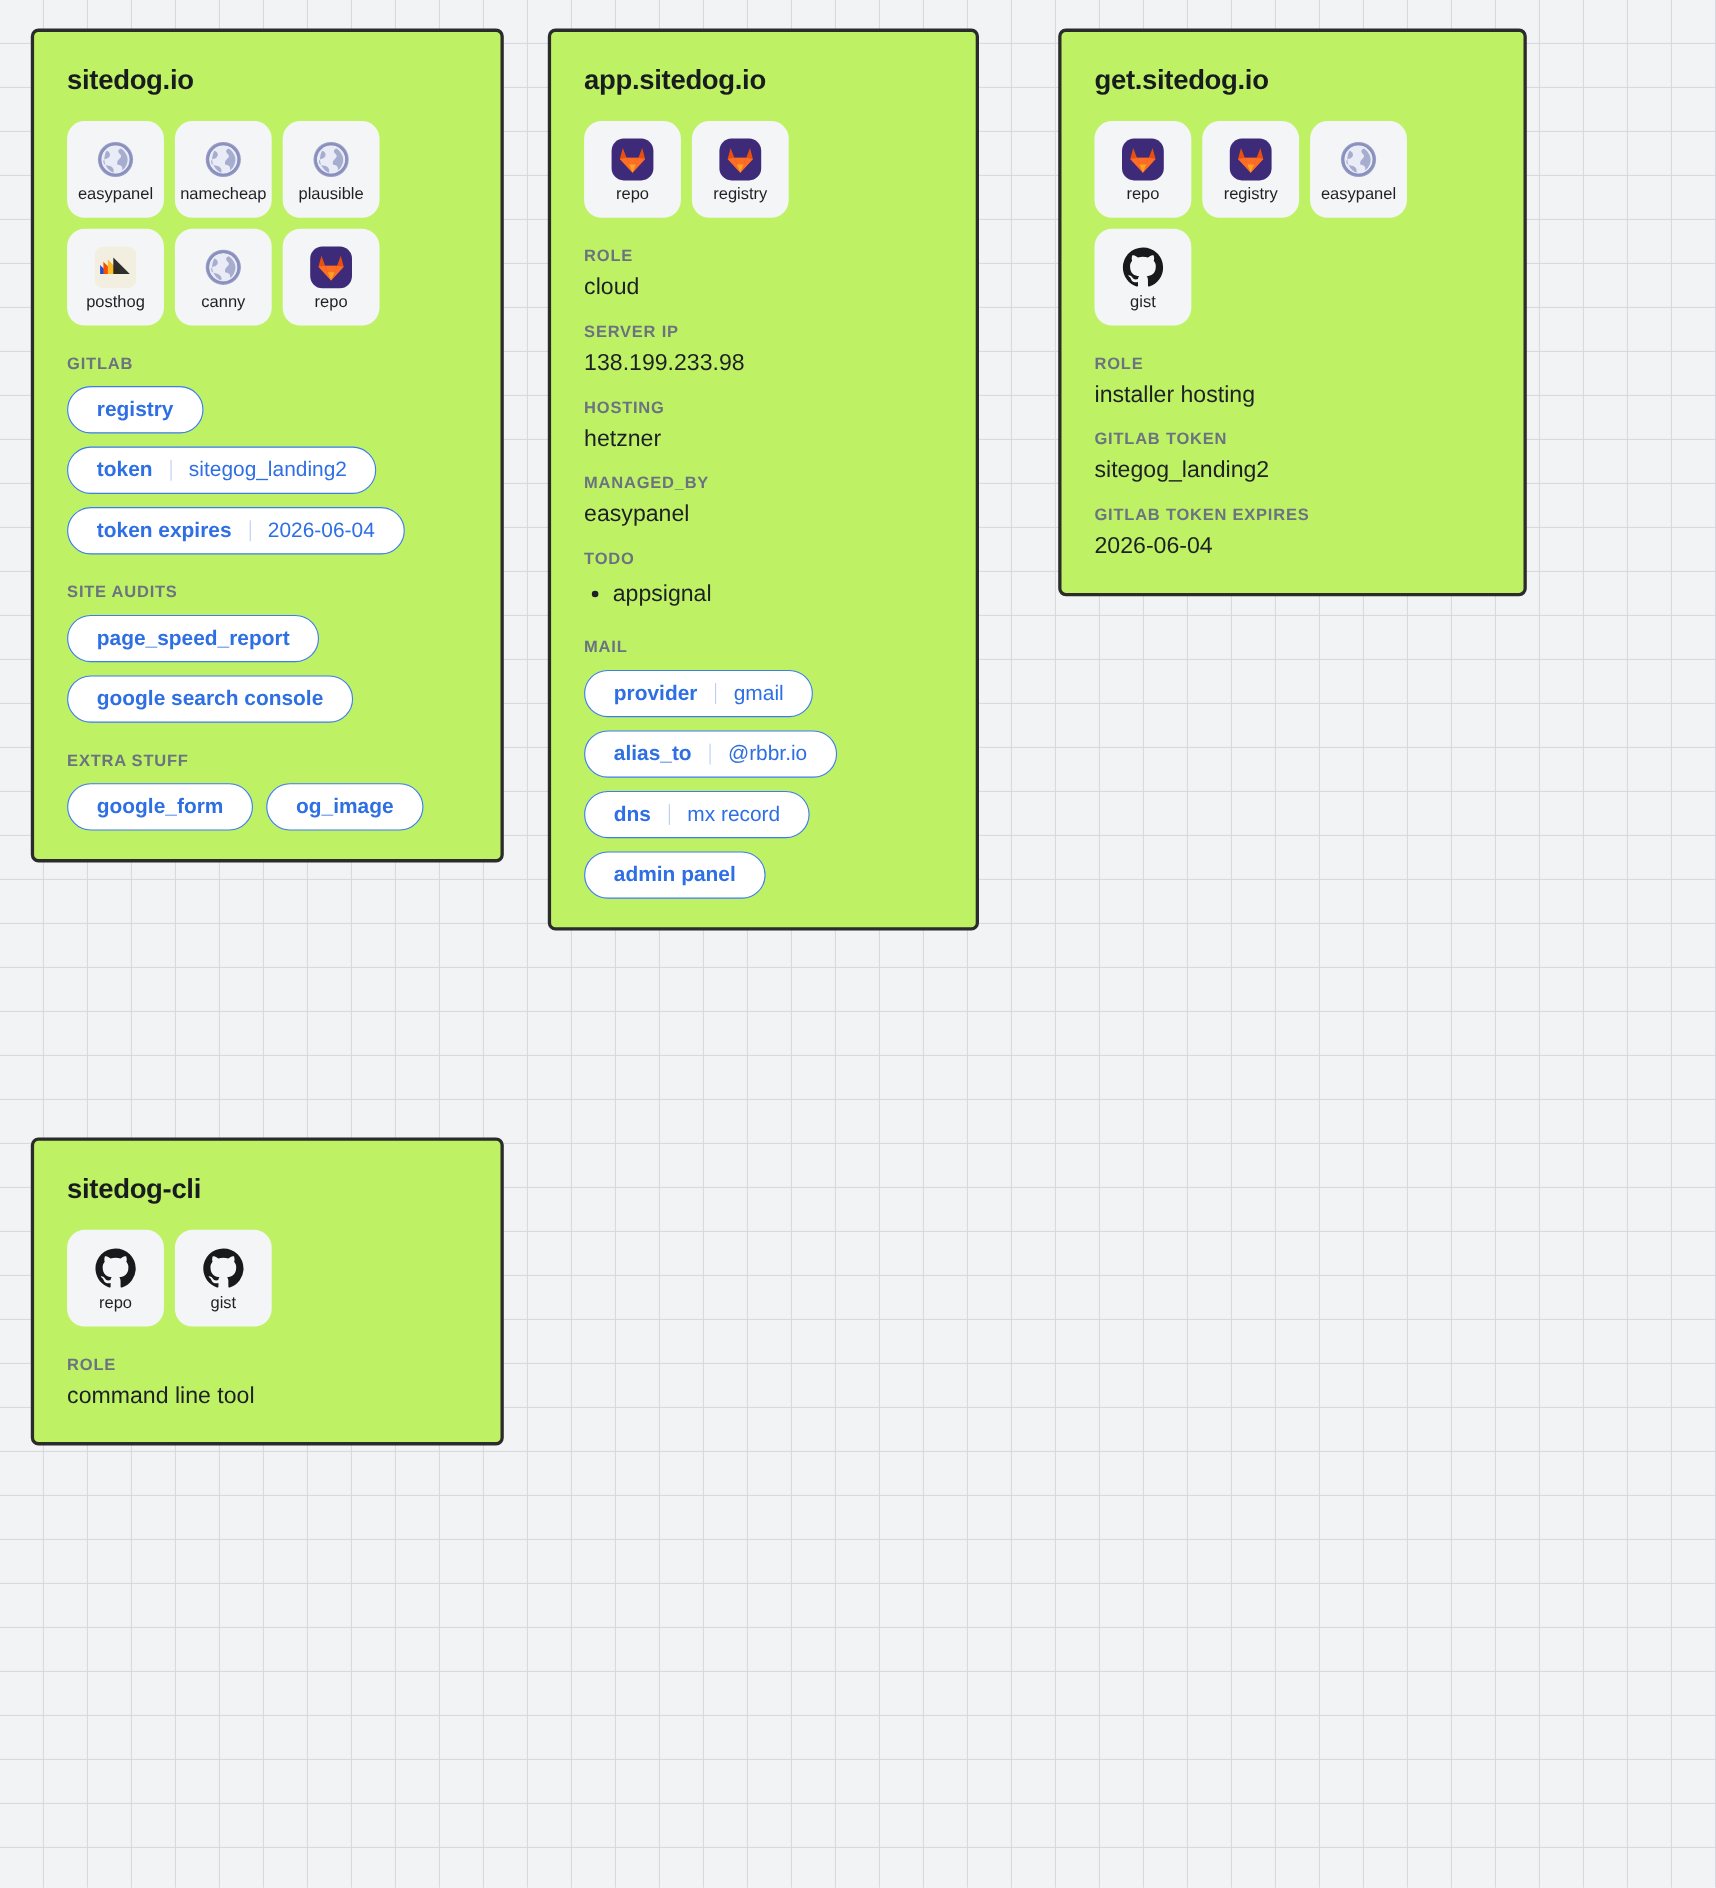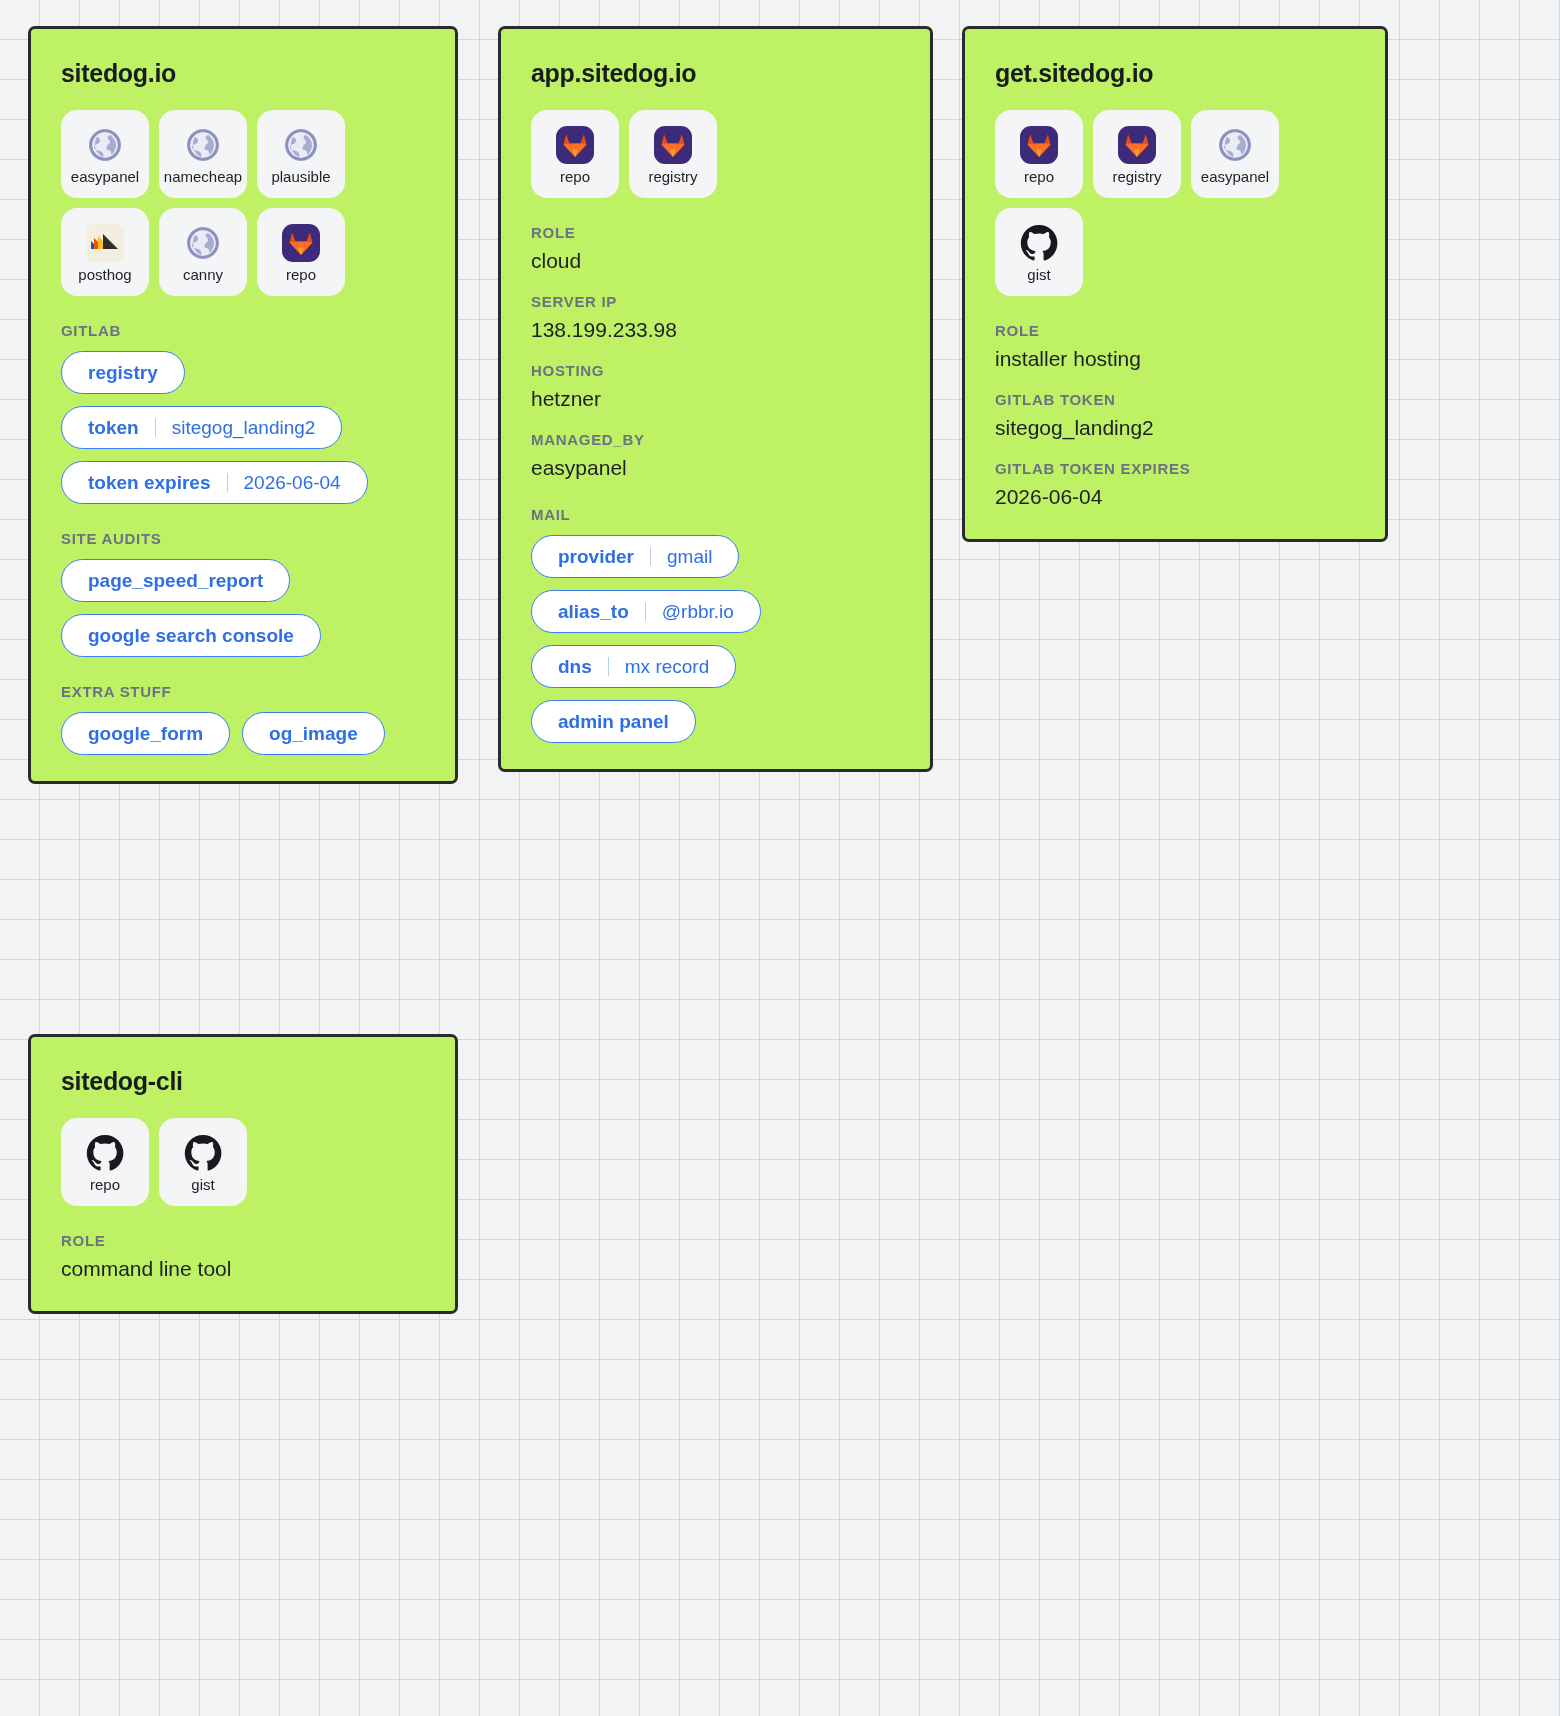--- a/index.html
+++ b/index.html
@@ -254,21 +254,21 @@
           <div class="pill-row">
             <div class="pill">
               <span class="pk">google_form</span>
             </div>
             <div class="pill">
               <span class="pk">og_image</span>
             </div>
           </div>
         </div>
       </div>
-      <div class="card" style="left: 498px; top: 26px; width: 435px;">
+      <div class="card" style="left: 498px; top: 26px; width: 392px;">
         <div class="card-title">app.sitedog.io</div>
         <div class="tiles">
           <div class="tile">
             <span class="tile-glyph">
               <svg width="40" height="40" viewBox="0 0 40 40" aria-hidden="true">
                 <rect x="1" y="1" width="38" height="38" rx="11" fill="#3d2a78"></rect>
                 <path d="M20 32 L8.5 19.5 L11.2 9.5 L14.6 18.5 L25.4 18.5 L28.8 9.5 L31.5 19.5 Z" fill="#e8500f"></path>
                 <path d="M20 32 L14.6 18.5 L25.4 18.5 Z" fill="#fc6d26"></path>
                 <path d="M20 32 L8.5 19.5 L14.6 18.5 Z" fill="#fc6d26"></path>
                 <path d="M20 32 L31.5 19.5 L25.4 18.5 Z" fill="#fc6d26"></path>
@@ -300,20 +300,26 @@
           <div class="value-text">138.199.233.98</div>
         </div>
         <div class="section kv">
           <div class="section-label">HOSTING</div>
           <div class="value-text">hetzner</div>
         </div>
         <div class="section kv">
           <div class="section-label">MANAGED_BY</div>
           <div class="value-text">easypanel</div>
         </div>
+        <div class="section kv">
+          <div class="section-label">TODO</div>
+          <ul class="todo-list">
+            <li>appsignal</li>
+          </ul>
+        </div>
         <div class="section">
           <div class="section-label">MAIL</div>
           <div class="pill-row">
             <div class="pill">
               <span class="pk">provider</span>
               <span class="sep"></span>
               <span class="pv">gmail</span>
             </div>
           </div>
           <div class="pill-row">

